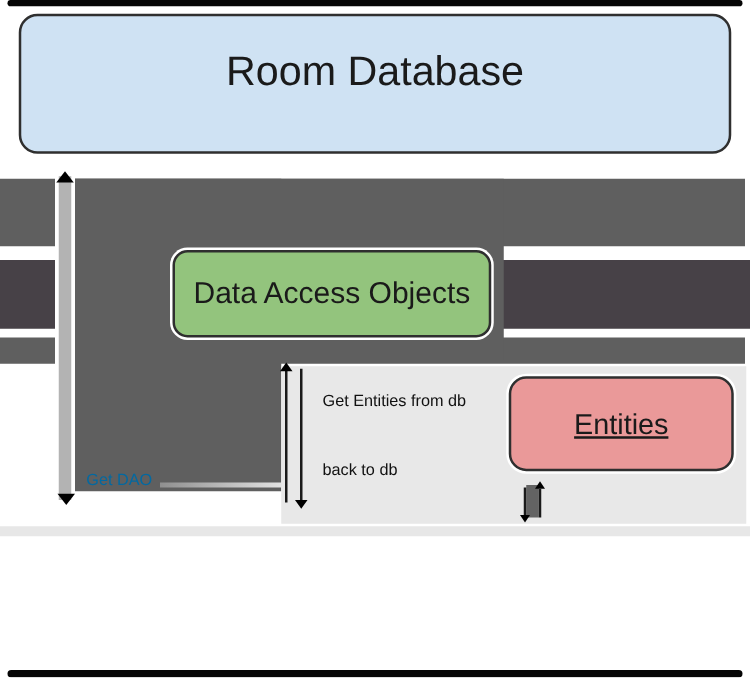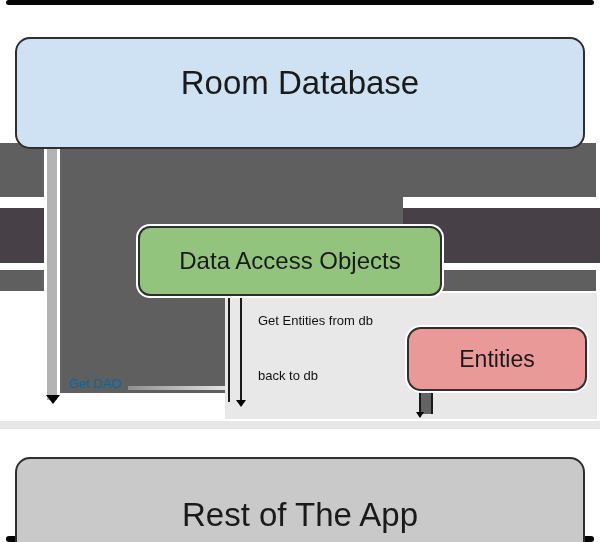--- a/index.html
+++ b/index.html
@@ -6,34 +6,34 @@
   #stage{
     position:relative;width:600px;height:542px;background:#ffffff;overflow:hidden;
     font-family:"Liberation Sans","DejaVu Sans",sans-serif;color:#1a1a1a;
   }
   .abs{position:absolute;}
   
   .black-bar{background:#050505;border-radius:3px;}
   
   .node{
     position:absolute;display:flex;align-items:center;justify-content:center;
-    border:2px solid var(--border-dark);box-sizing:border-box;margin-top:26px;
+    border:2px solid var(--border-dark);box-sizing:border-box;
   }
   .node.big{border-radius:15px;font-size:33px;}
   #room-box{left:15px;top:11px;width:570px;height:112px;background:var(--room-fill);}
   #room-box .lbl{transform:translateY(-10px);}
   #rest-box{left:15px;top:431px;width:570px;height:100px;background:var(--rest-fill);}
   #rest-box .lbl{transform:translateY(8px);}
   #dao-box{
-    left:138px;top:200px;width:304px;height:70px;background:var(--dao-fill);
+    left:138px;top:200px;width:255px;height:70px;background:var(--dao-fill);
     border-radius:12px;font-size:24px;box-shadow:0 0 0 2px #ffffff;
   }
   #entities-box{
-    left:407px;top:301px;width:180px;height:64px;background:var(--entities-fill);
-    border-radius:14px;font-size:23px;box-shadow:0 0 0 2px #ffffff;
+    left:407px;top:301px;width:180px;height:76px;background:var(--entities-fill);
+    border-radius:14px;font-size:23px;box-shadow:0 0 0 2px #ffffff;text-decoration:underline;
   }
   
   .band{position:absolute;background:var(--arrow-gray);}
   #band-top{left:0;top:143px;width:596px;height:54px;}
   #band-dark{left:0;top:208px;width:600px;height:55px;background:var(--arrow-dark);}
   #band-low{left:0;top:270px;width:596px;height:21px;}
   #blob-main{left:58px;top:143px;width:345px;height:145px;}
   #blob-left{left:58px;top:143px;width:167px;height:250px;}
   
   #get-dao-line{left:128px;top:386px;width:97px;height:4px;
@@ -120,17 +120,14 @@
 
   <div class="node big" id="room-box">
     <span class="lbl">Room Database</span>
   </div>
   <div class="node" id="dao-box">
     <span class="lbl">Data Access Objects</span>
   </div>
   <div class="node" id="entities-box">
     <span class="lbl">Entities</span>
   </div>
-  <div class="node big" id="rest-box">
-    <span class="lbl">Rest of The App</span>
-  </div>
 
 </div>
 
 </body></html>

